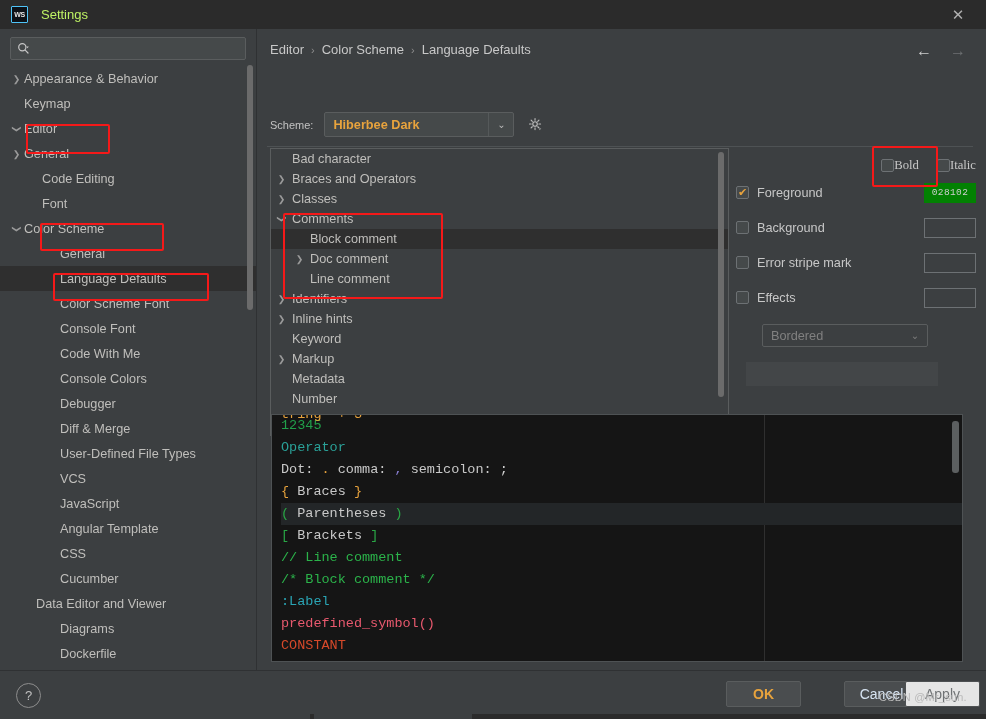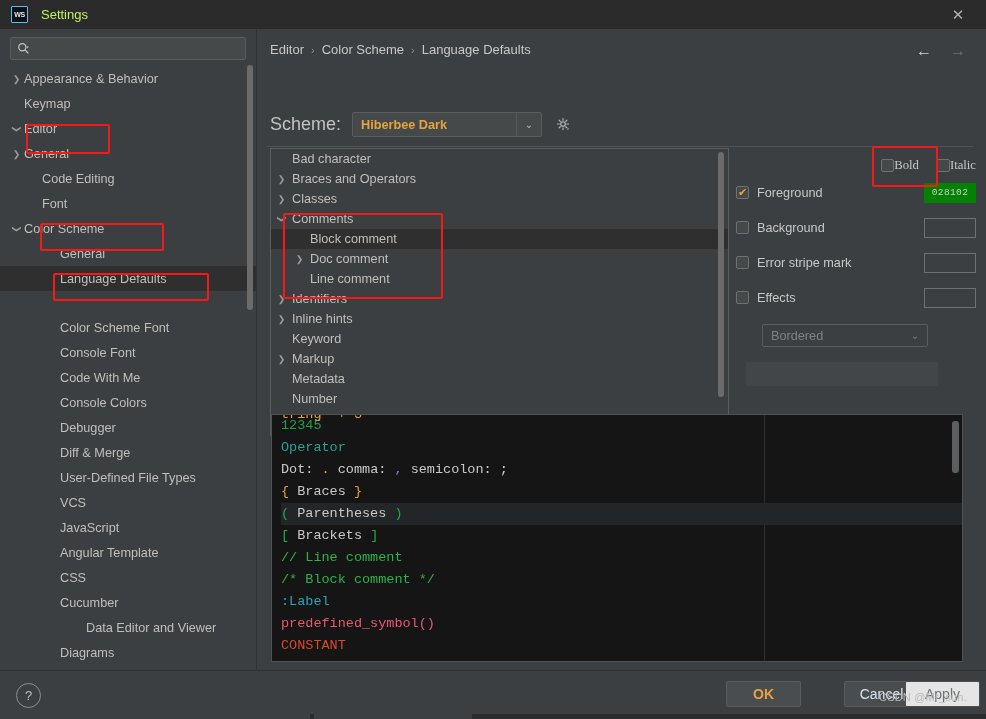--- a/index.html
+++ b/index.html
@@ -72,21 +72,21 @@
   .crumbs{
     position:absolute;left:12px;top:13px;display:flex;align-items:center;
     font-size:13px;color:#c8c8c8;
   }
   .crumbs .sep{margin:0 7px;color:#8d8d8d;font-size:11px;}
   .navbtns{position:absolute;right:20px;top:14px;display:flex;gap:18px;align-items:center;}
   .nav-arrow{color:#cfcfcf;font-size:16px;line-height:1;cursor:pointer;}
   .nav-arrow.dim{color:#6e7173;}
 
   .scheme-row{position:absolute;left:12px;top:83px;display:flex;align-items:center;}
-  .scheme-label{font-size:18px;color:#c2c2c2;margin-right:11px;}
+  .scheme-label{font-size:11px;color:#c2c2c2;margin-right:11px;}
   .combo{
     width:190px;height:25px;background:#45494a;border:1px solid #5a5d5e;border-radius:2px;
     display:flex;align-items:center;box-sizing:border-box;
   }
   .combo .val{flex:1;padding-left:8px;font-size:12.7px;font-weight:bold;color:#e8a33d;white-space:nowrap;overflow:hidden;}
   .combo .caret{
     width:25px;height:100%;display:flex;align-items:center;justify-content:center;
     border-left:1px solid #55595a;color:#b9b9b9;font-size:10px;box-sizing:border-box;
   }
   .gear{margin-left:14px;color:#bdbdbd;display:flex;align-items:center;cursor:pointer;}
@@ -229,21 +229,21 @@
           <span class="lbl">Color Scheme</span>
         </div>
         <div class="node" style="padding-left: 46px;">
           <span class="arrow"></span>
           <span class="lbl">General</span>
         </div>
         <div class="node selected" style="padding-left: 46px;">
           <span class="arrow"></span>
           <span class="lbl">Language Defaults</span>
         </div>
-        <div class="node" style="padding-left: 46px; margin-top: 24px;">
+        <div class="node" style="padding-left: 46px;">
           <span class="arrow"></span>
           <span class="lbl">Color Scheme Font</span>
         </div>
         <div class="node" style="padding-left: 46px;">
           <span class="arrow"></span>
           <span class="lbl">Console Font</span>
         </div>
         <div class="node" style="padding-left: 46px;">
           <span class="arrow"></span>
           <span class="lbl">Code With Me</span>
@@ -277,21 +277,21 @@
           <span class="lbl">Angular Template</span>
         </div>
         <div class="node" style="padding-left: 46px;">
           <span class="arrow"></span>
           <span class="lbl">CSS</span>
         </div>
         <div class="node" style="padding-left: 46px;">
           <span class="arrow"></span>
           <span class="lbl">Cucumber</span>
         </div>
-        <div class="node" style="padding-left: 72px;">
+        <div class="node" style="padding-left: 22px;">
           <span class="arrow"></span>
           <span class="lbl">Data Editor and Viewer</span>
         </div>
         <div class="node" style="padding-left: 46px;">
           <span class="arrow"></span>
           <span class="lbl">Diagrams</span>
         </div>
         <div class="node" style="padding-left: 46px;">
           <span class="arrow"></span>
           <span class="lbl">Dockerfile</span>

